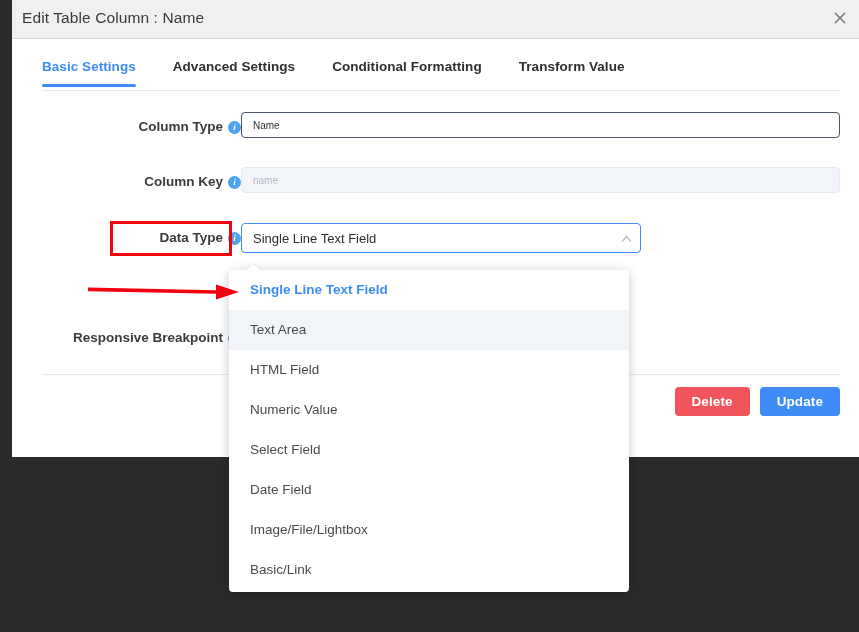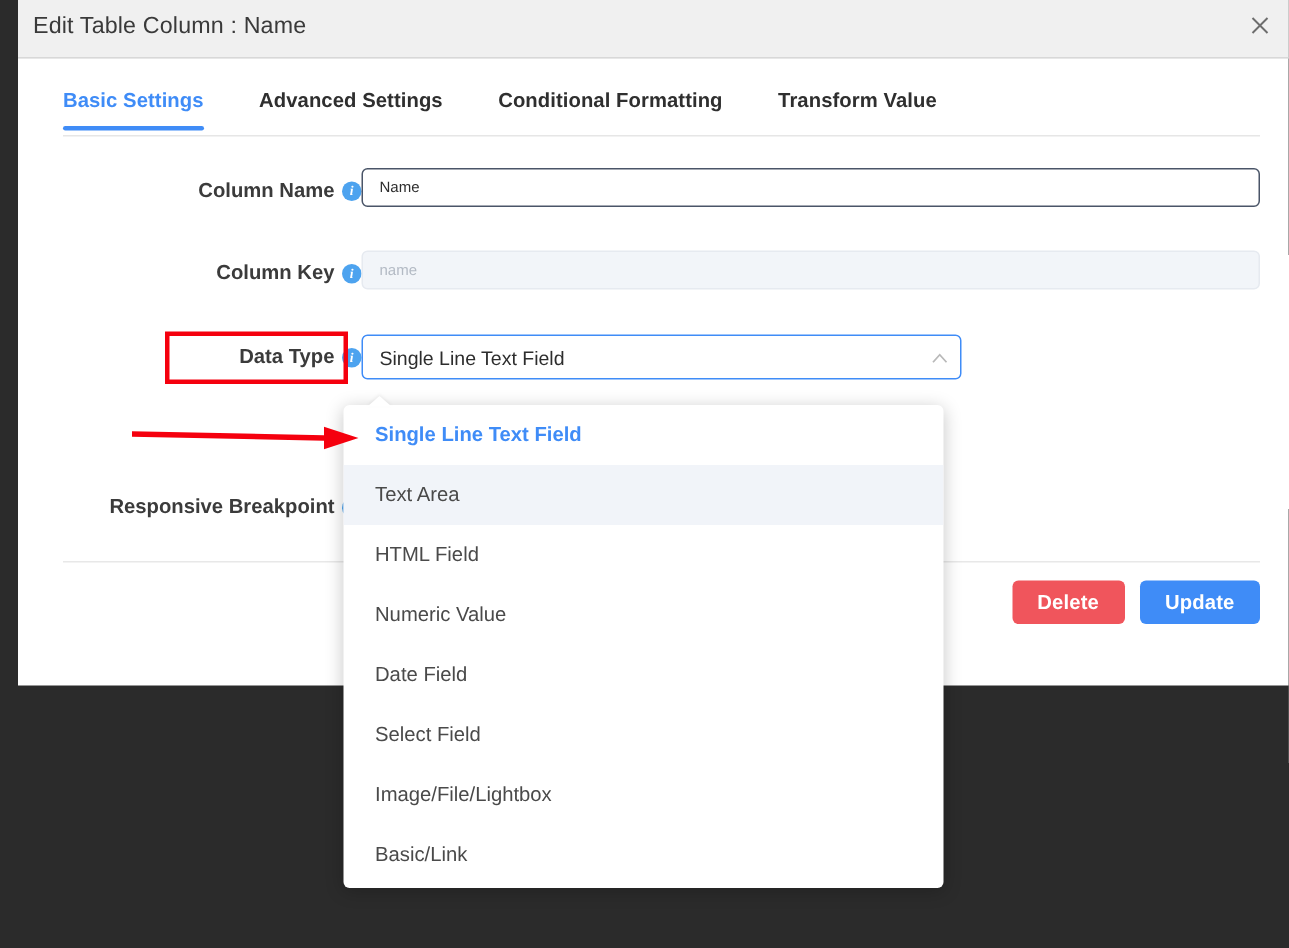--- a/index.html
+++ b/index.html
@@ -318,21 +318,21 @@
       <div class="tab active">Basic Settings</div>
       <div class="tab">Advanced Settings</div>
       <div class="tab">Conditional Formatting</div>
       <div class="tab">Transform Value</div>
     </div>
   </div>
   <div id="tab-underline"></div>
 
   <div class="form-row" style="top:112px;">
     <div class="form-label">
-      <span>Column Name</span><span class="info-icon">i</span>
+      <span>Column Type</span><span class="info-icon">i</span>
     </div>
     <input class="form-input" type="text" value="Name" style="">
   </div>
 
   <div class="form-row" style="top:167px;">
     <div class="form-label">
       <span>Column Key</span><span class="info-icon">i</span>
     </div>
     <input class="form-input disabled" type="text" disabled="" placeholder="name" style="">
   </div>
@@ -365,22 +365,22 @@
   </div>
 
 </div>
 
 <div id="dropdown-caret"></div>
 <div id="dropdown">
   <div class="dd-item selected">Single Line Text Field</div>
   <div class="dd-item hovered">Text Area</div>
   <div class="dd-item">HTML Field</div>
   <div class="dd-item">Numeric Value</div>
+  <div class="dd-item">Select Field</div>
   <div class="dd-item">Date Field</div>
-  <div class="dd-item">Select Field</div>
   <div class="dd-item">Image/File/Lightbox</div>
   <div class="dd-item">Basic/Link</div>
 </div>
 
 <div id="annot-box"></div>
 <div id="annot-arrow">
   <svg width="152" height="28" viewBox="0 0 152 28" aria-hidden="true">
     <polygon points="0,9.5 128,12.2 128,6.5 151,14 128,21.5 128,15.8 0,13.2" fill="#f5000e"></polygon>
   </svg>
 </div>

